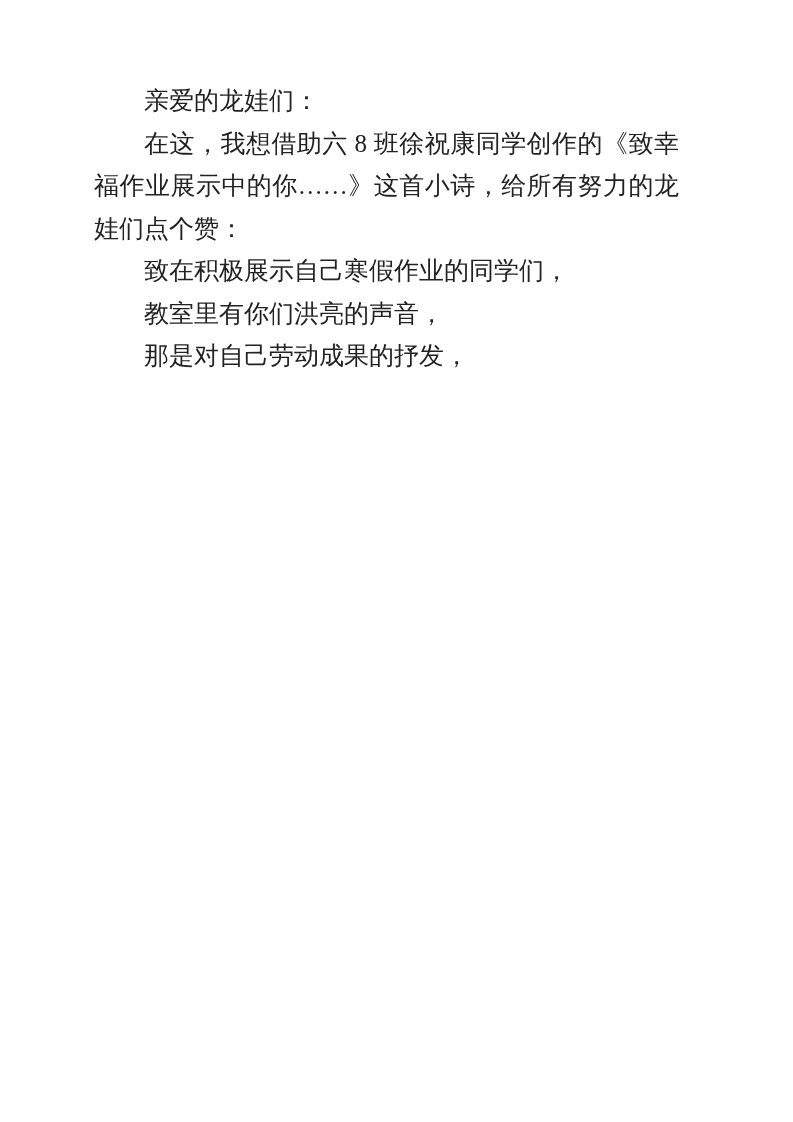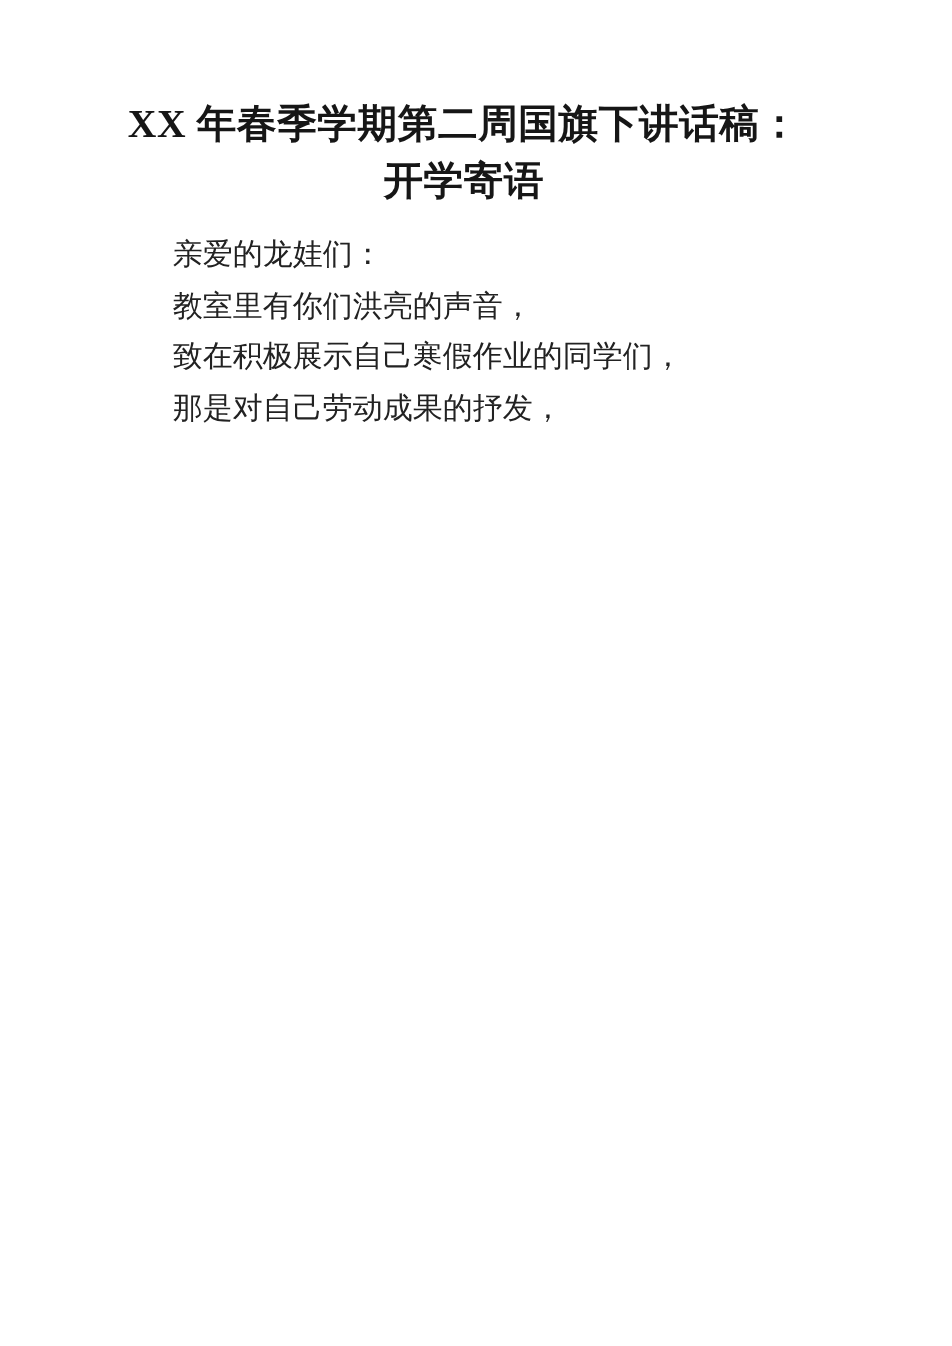--- a/index.html
+++ b/index.html
@@ -40,20 +40,20 @@
     color: #222222;
     text-align: justify;
     text-indent: 2em;
     word-break: break-all;
   }
 </style>
 </head>
 <body>
 
 <div class="page">
-  <h1 class="title">XX 年春季学期第二周国旗下讲话稿：开学寄语</h1>
   <div class="doc-body">
     <p class="para">亲爱的龙娃们：</p>
+    <p class="para">在这，我想借助六 8 班徐祝康同学创作的《致幸福作业展示中的你……》这首小诗，给所有努力的龙娃们点个赞：</p>
+    <p class="para">致在积极展示自己寒假作业的同学们，</p>
     <p class="para">教室里有你们洪亮的声音，</p>
-    <p class="para">致在积极展示自己寒假作业的同学们，</p>
     <p class="para">那是对自己劳动成果的抒发，</p>
   </div>
 </div>
 
 </body></html>

